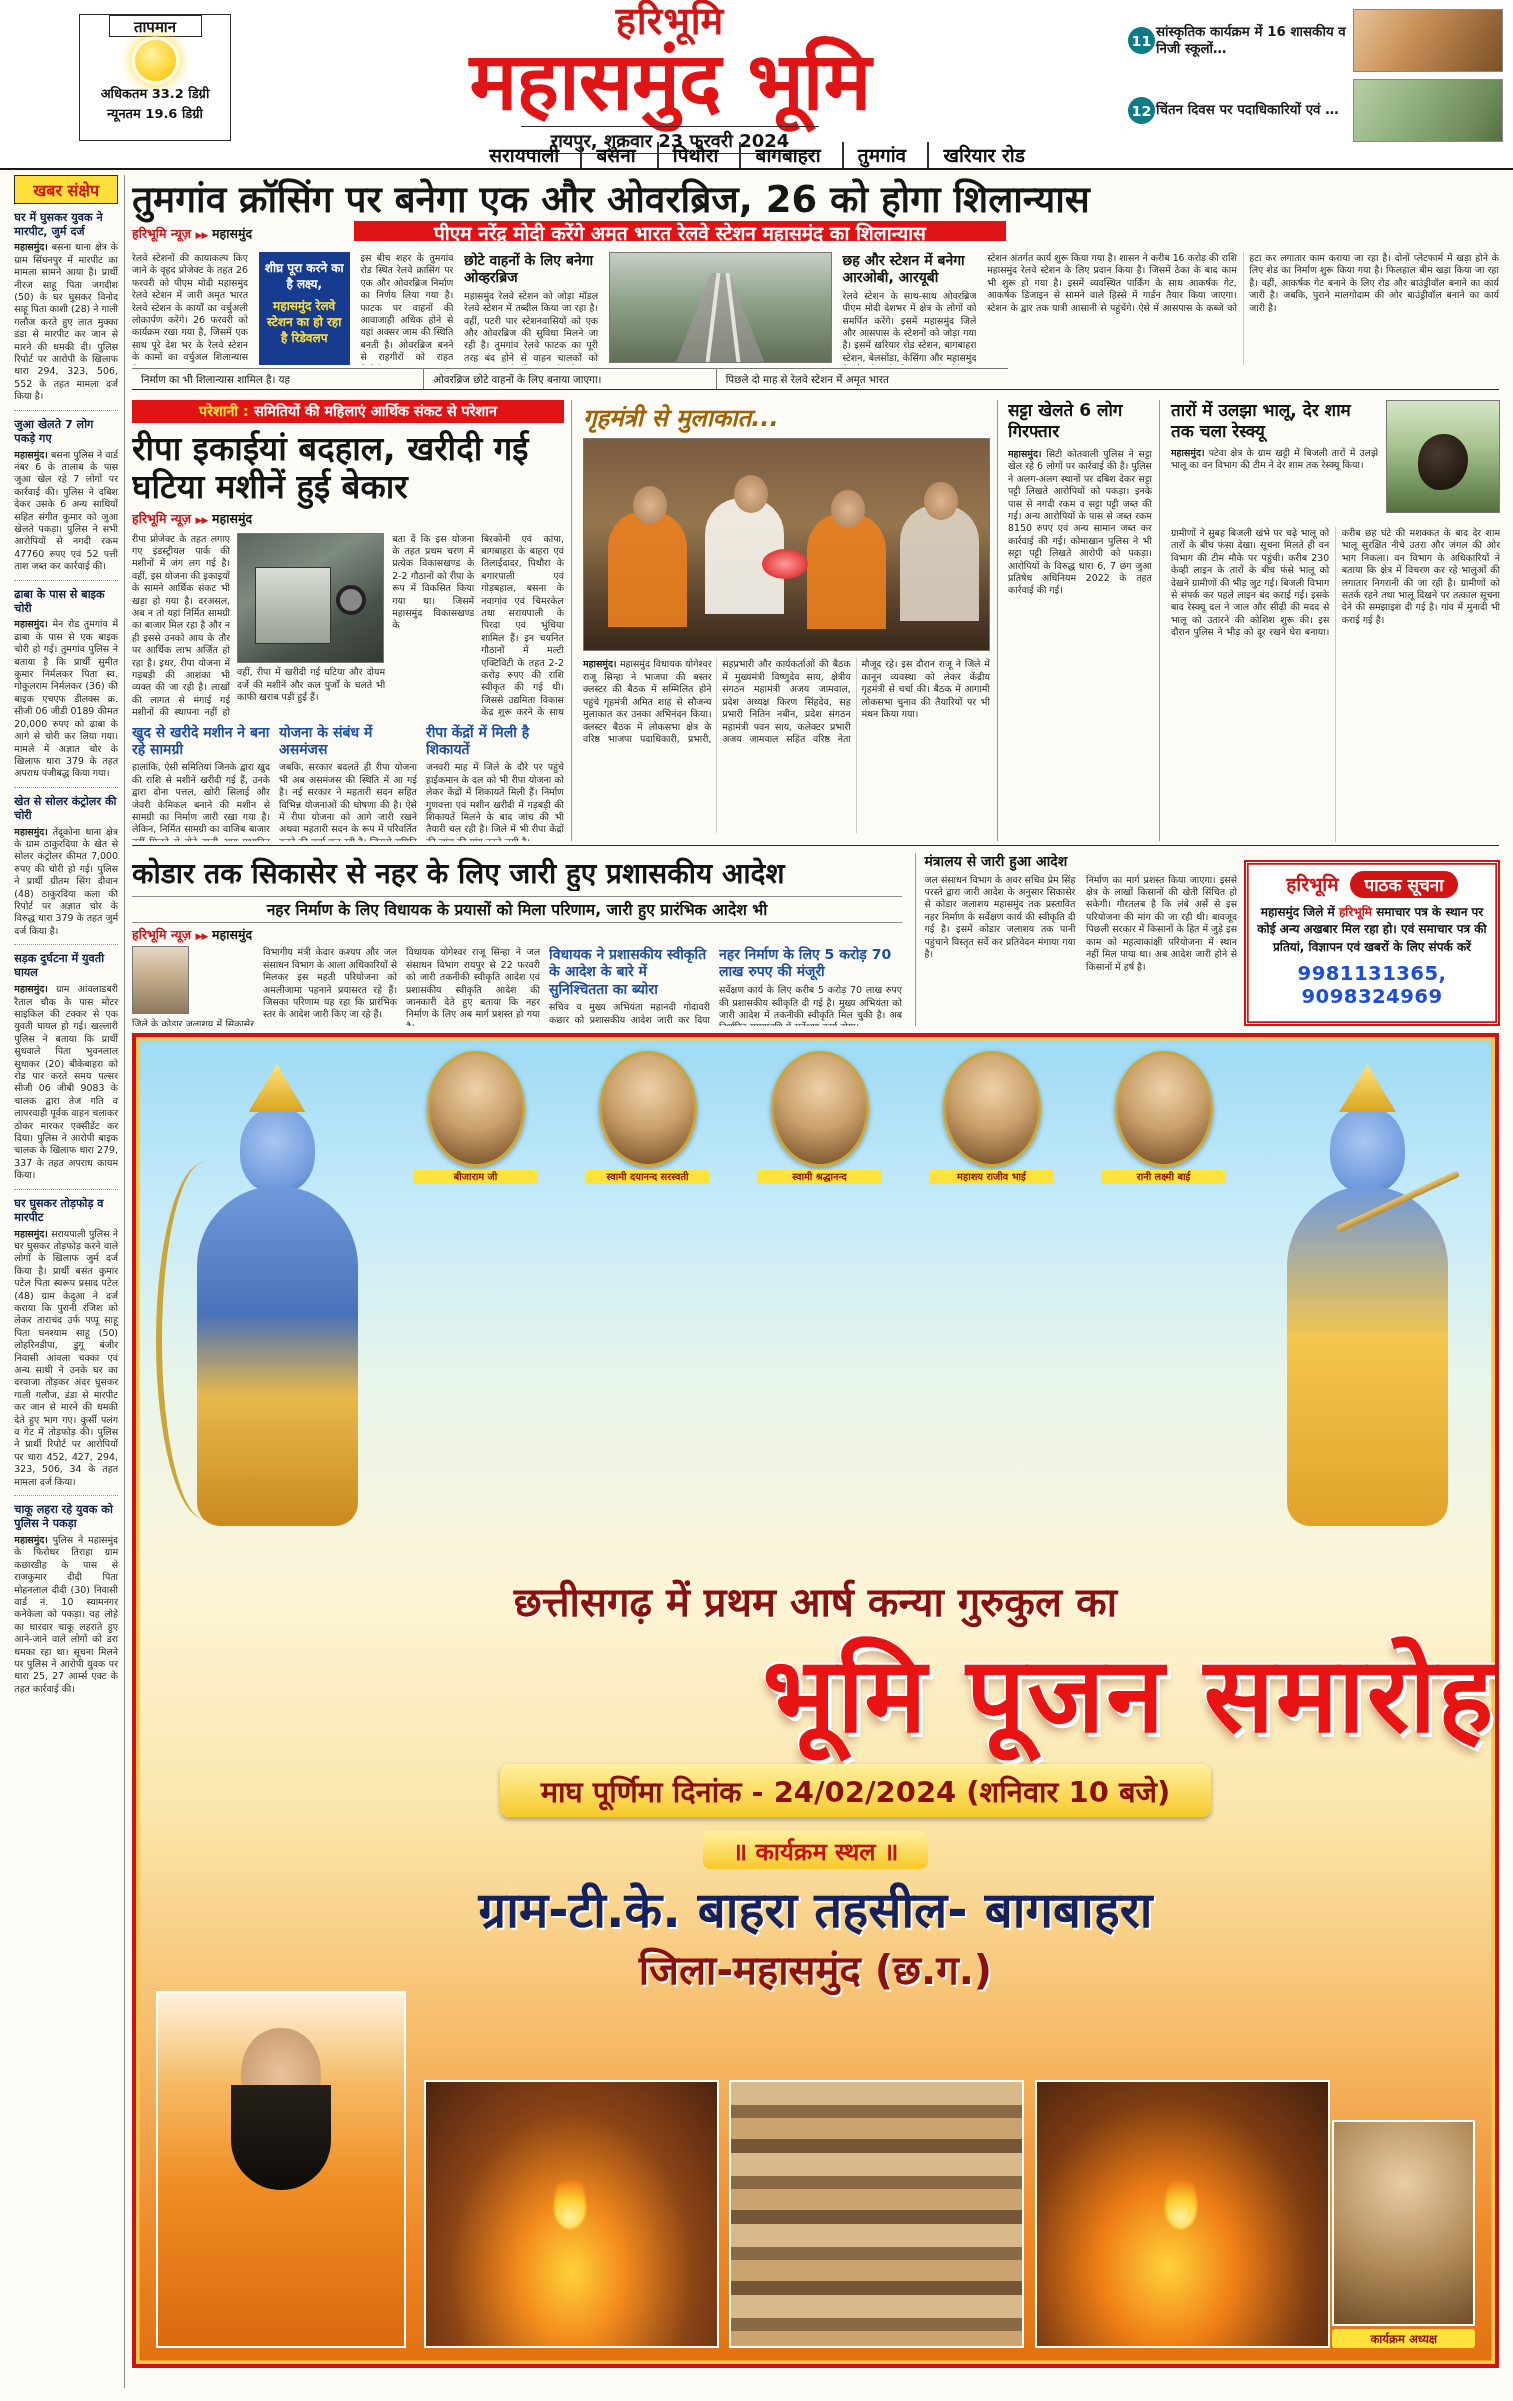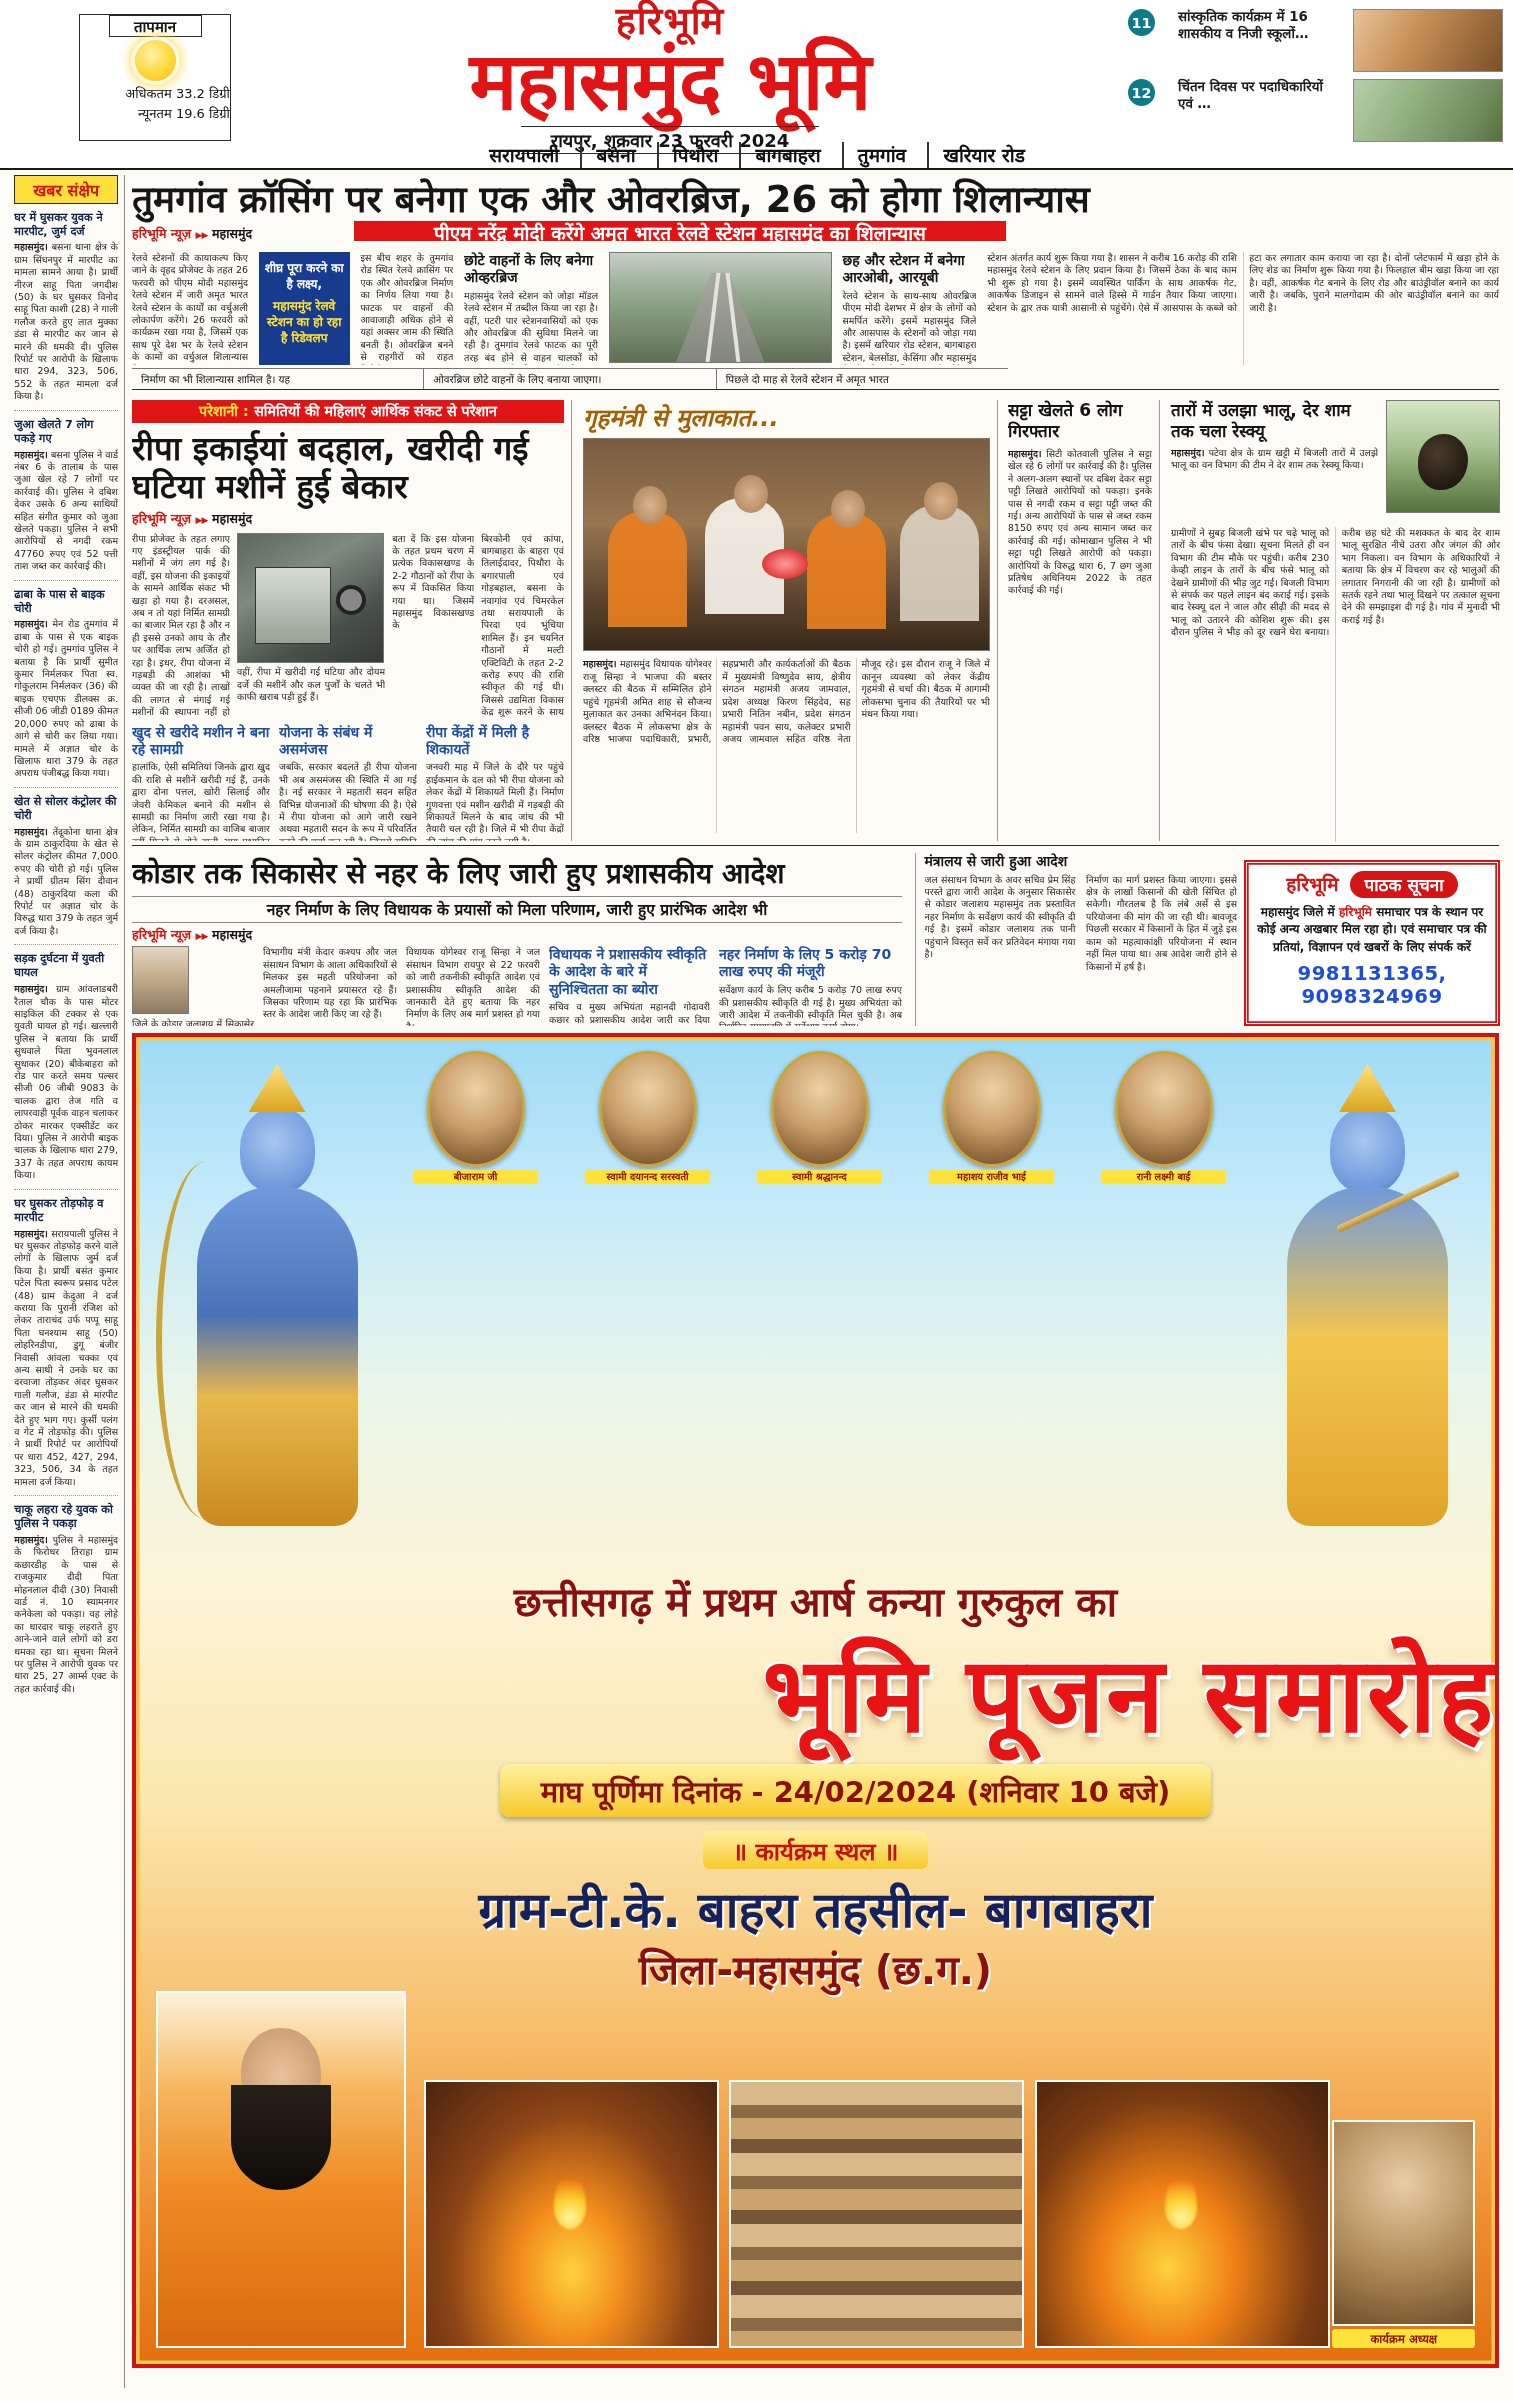--- a/index.html
+++ b/index.html
@@ -14,27 +14,27 @@
   .h-sub {font-size:14px;font-weight:800;line-height:1.22;margin-bottom:3.6px;color:#141414;}
   .h-blue {color:#1d4ea3;}
   .two-col {column-count:2;column-gap:12.5px;column-rule:0.9px solid #c9c9c9;}
   .three-col {column-count:3;column-gap:10.7px;column-rule:0.9px solid #c9c9c9;}
 
   
   .hdr {position:absolute;left:0;top:0;width:1514px;height:170px;border-bottom:2.2px solid #1a1a1a;background:#fff;}
   .weather {position:absolute;left:79px;top:14.3px;width:152px;height:127px;border:1.8px solid #2a2a2a;text-align:center;padding-top:1.8px;background:#fff;}
   .weather .tab {width:93px;margin:-1.8px auto 1.8px;border:1.8px solid #2a2a2a;background:#fff;font-size:15px;font-weight:800;}
   .weather .sun {width:41px;height:41px;margin:2.7px auto;border-radius:50%;background:radial-gradient(circle at 40% 35%,#fff3a6,#ffd73a 55%,#f5b91e);box-shadow:0 0 0 3.6px #fffbe2,0 0 10.7px 5.4px rgba(255,214,60,.8);}
-  .weather .wl {font-size:13px;font-weight:400;line-height:1.55;text-align:right;}
+  .weather .wl {font-size:13px;font-weight:700;line-height:1.55;}
   .brand-block {position:absolute;left:357px;top:1.8px;width:626px;text-align:center;}
   .brand {font-size:38px;font-weight:900;color:#d31414;letter-spacing:0.9px;line-height:1.05;}
   .paper-title {font-size:80px;font-weight:900;color:#e01414;line-height:1.0;letter-spacing:-0.9px;}
   .dateline {display:inline-block;margin-top:4.5px;padding:0.9px 30px;border-top:1.8px solid #2a2a2a;border-bottom:1.8px solid #2a2a2a;font-size:18px;font-weight:800;}
   .briefs {position:absolute;left:1128px;top:9px;width:375px;}
-  .brief {display:flex;align-items:flex-start;gap:23px;margin-bottom:7.1px;}
+  .brief {display:flex;align-items:center;gap:1px;margin-bottom:7.1px;}
   .brief .num {flex:0 0 27px;height:27px;border-radius:50%;background:#0d7b88;color:#fff;font-size:14.3px;font-weight:800;display:flex;align-items:center;justify-content:center;}
   .brief .btxt {flex:1;font-size:13.4px;font-weight:800;line-height:1.25;color:#1c1c1c;}
   .brief .bph {flex:0 0 150px;height:63px;border:0.9px solid #888;}
   .bph1 {background:linear-gradient(120deg,#e8c49a 0%,#c89058 40%,#9a6a3a 75%,#7c5026 100%);}
   .bph2 {background:linear-gradient(120deg,#b8cfa8 0%,#90b07e 40%,#6e8a58 80%,#55703f 100%);}
   .navbar {position:absolute;left:0;top:142px;width:100%;text-align:center;font-size:19px;font-weight:800;color:#111;}
   .navitem {display:inline-block;}
   .navitem + .navitem {border-left:2.2px solid #333;margin-left:14.3px;padding-left:14.3px;}
 
   

